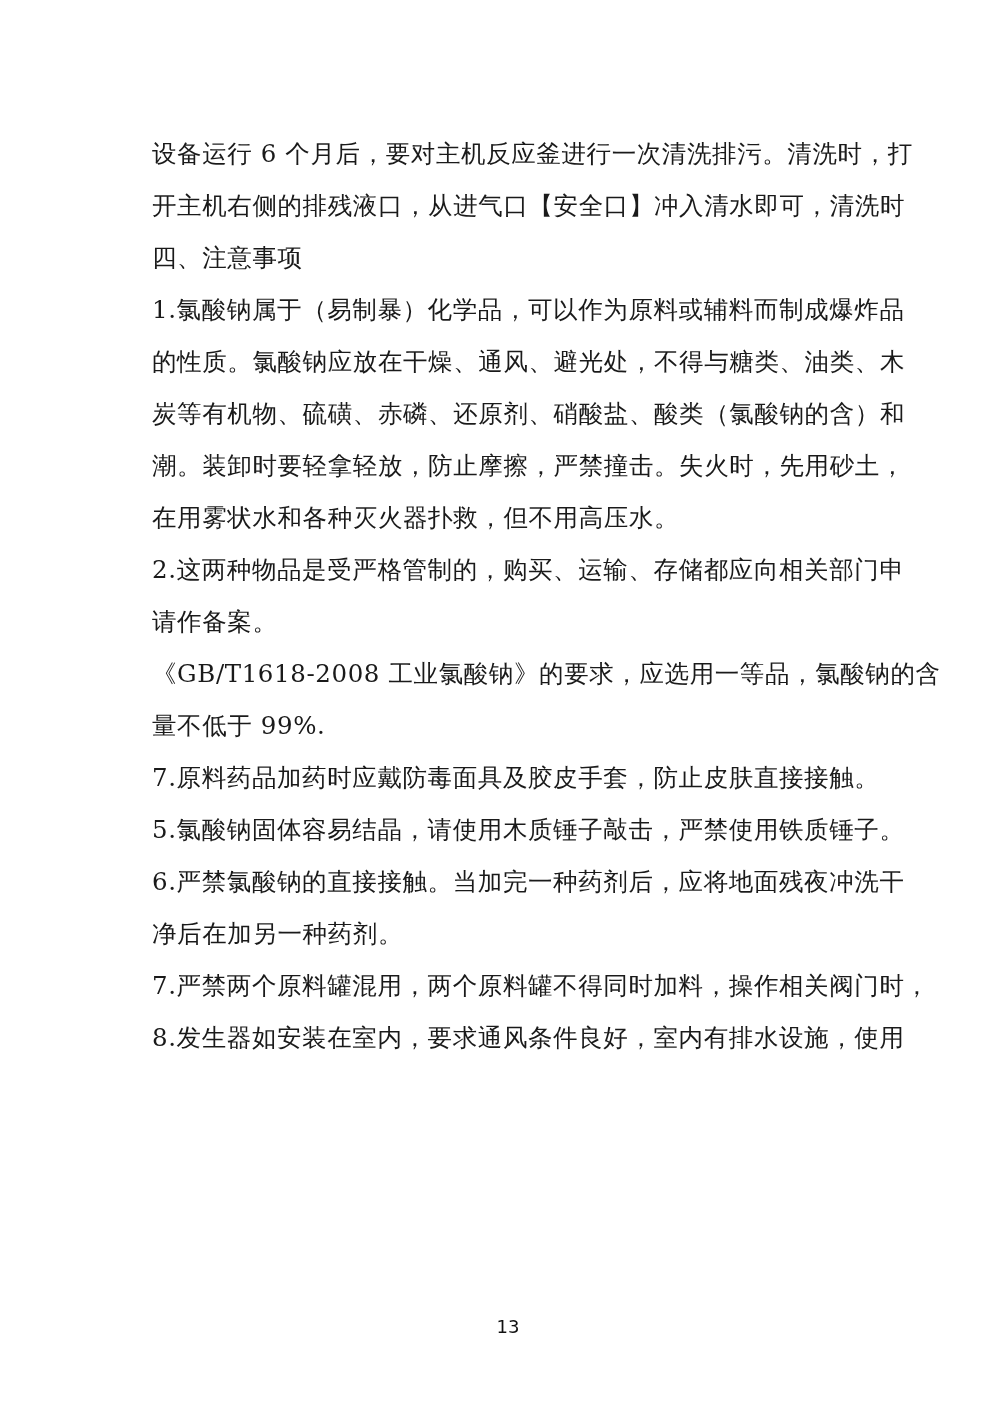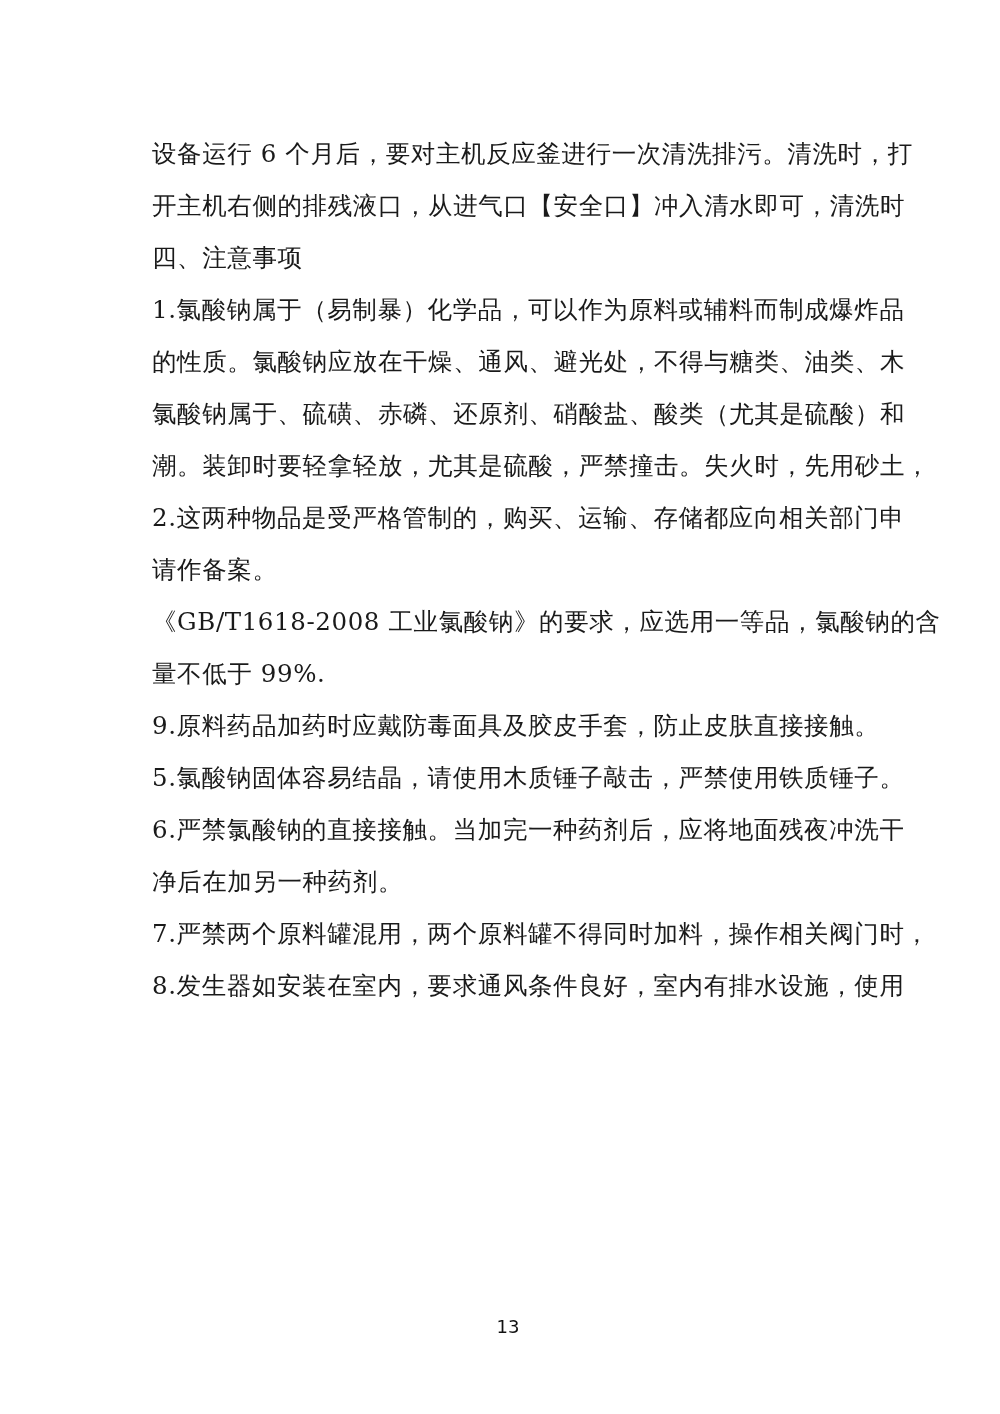--- a/index.html
+++ b/index.html
@@ -50,27 +50,28 @@
 </head>
 <body>
 
 <div class="page">
   <div class="content">
     <div class="line">设备运行 6 个月后，要对主机反应釜进行一次清洗排污。清洗时，打</div>
     <div class="line">开主机右侧的排残液口，从进气口【安全口】冲入清水即可，清洗时</div>
     <div class="line">四、注意事项</div>
     <div class="line">1.氯酸钠属于（易制暴）化学品，可以作为原料或辅料而制成爆炸品</div>
     <div class="line">的性质。氯酸钠应放在干燥、通风、避光处，不得与糖类、油类、木</div>
-    <div class="line">氯酸钠属于、硫磺、赤磷、还原剂、硝酸盐、酸类（尤其是硫酸）和</div>
-    <div class="line">潮。装卸时要轻拿轻放，尤其是硫酸，严禁撞击。失火时，先用砂土，</div>
+    <div class="line">炭等有机物、硫磺、赤磷、还原剂、硝酸盐、酸类（氯酸钠的含）和</div>
+    <div class="line">潮。装卸时要轻拿轻放，防止摩擦，严禁撞击。失火时，先用砂土，</div>
+    <div class="line">在用雾状水和各种灭火器扑救，但不用高压水。</div>
     <div class="line">2.这两种物品是受严格管制的，购买、运输、存储都应向相关部门申</div>
     <div class="line">请作备案。</div>
     <div class="line">《GB/T1618-2008 工业氯酸钠》的要求，应选用一等品，氯酸钠的含</div>
     <div class="line">量不低于 99%.</div>
-    <div class="line">9.原料药品加药时应戴防毒面具及胶皮手套，防止皮肤直接接触。</div>
+    <div class="line">7.原料药品加药时应戴防毒面具及胶皮手套，防止皮肤直接接触。</div>
     <div class="line">5.氯酸钠固体容易结晶，请使用木质锤子敲击，严禁使用铁质锤子。</div>
     <div class="line">6.严禁氯酸钠的直接接触。当加完一种药剂后，应将地面残夜冲洗干</div>
     <div class="line">净后在加另一种药剂。</div>
     <div class="line">7.严禁两个原料罐混用，两个原料罐不得同时加料，操作相关阀门时，</div>
     <div class="line">8.发生器如安装在室内，要求通风条件良好，室内有排水设施，使用</div>
   </div>
   <div class="page-number">13</div>
 </div>
 
 </body></html>

